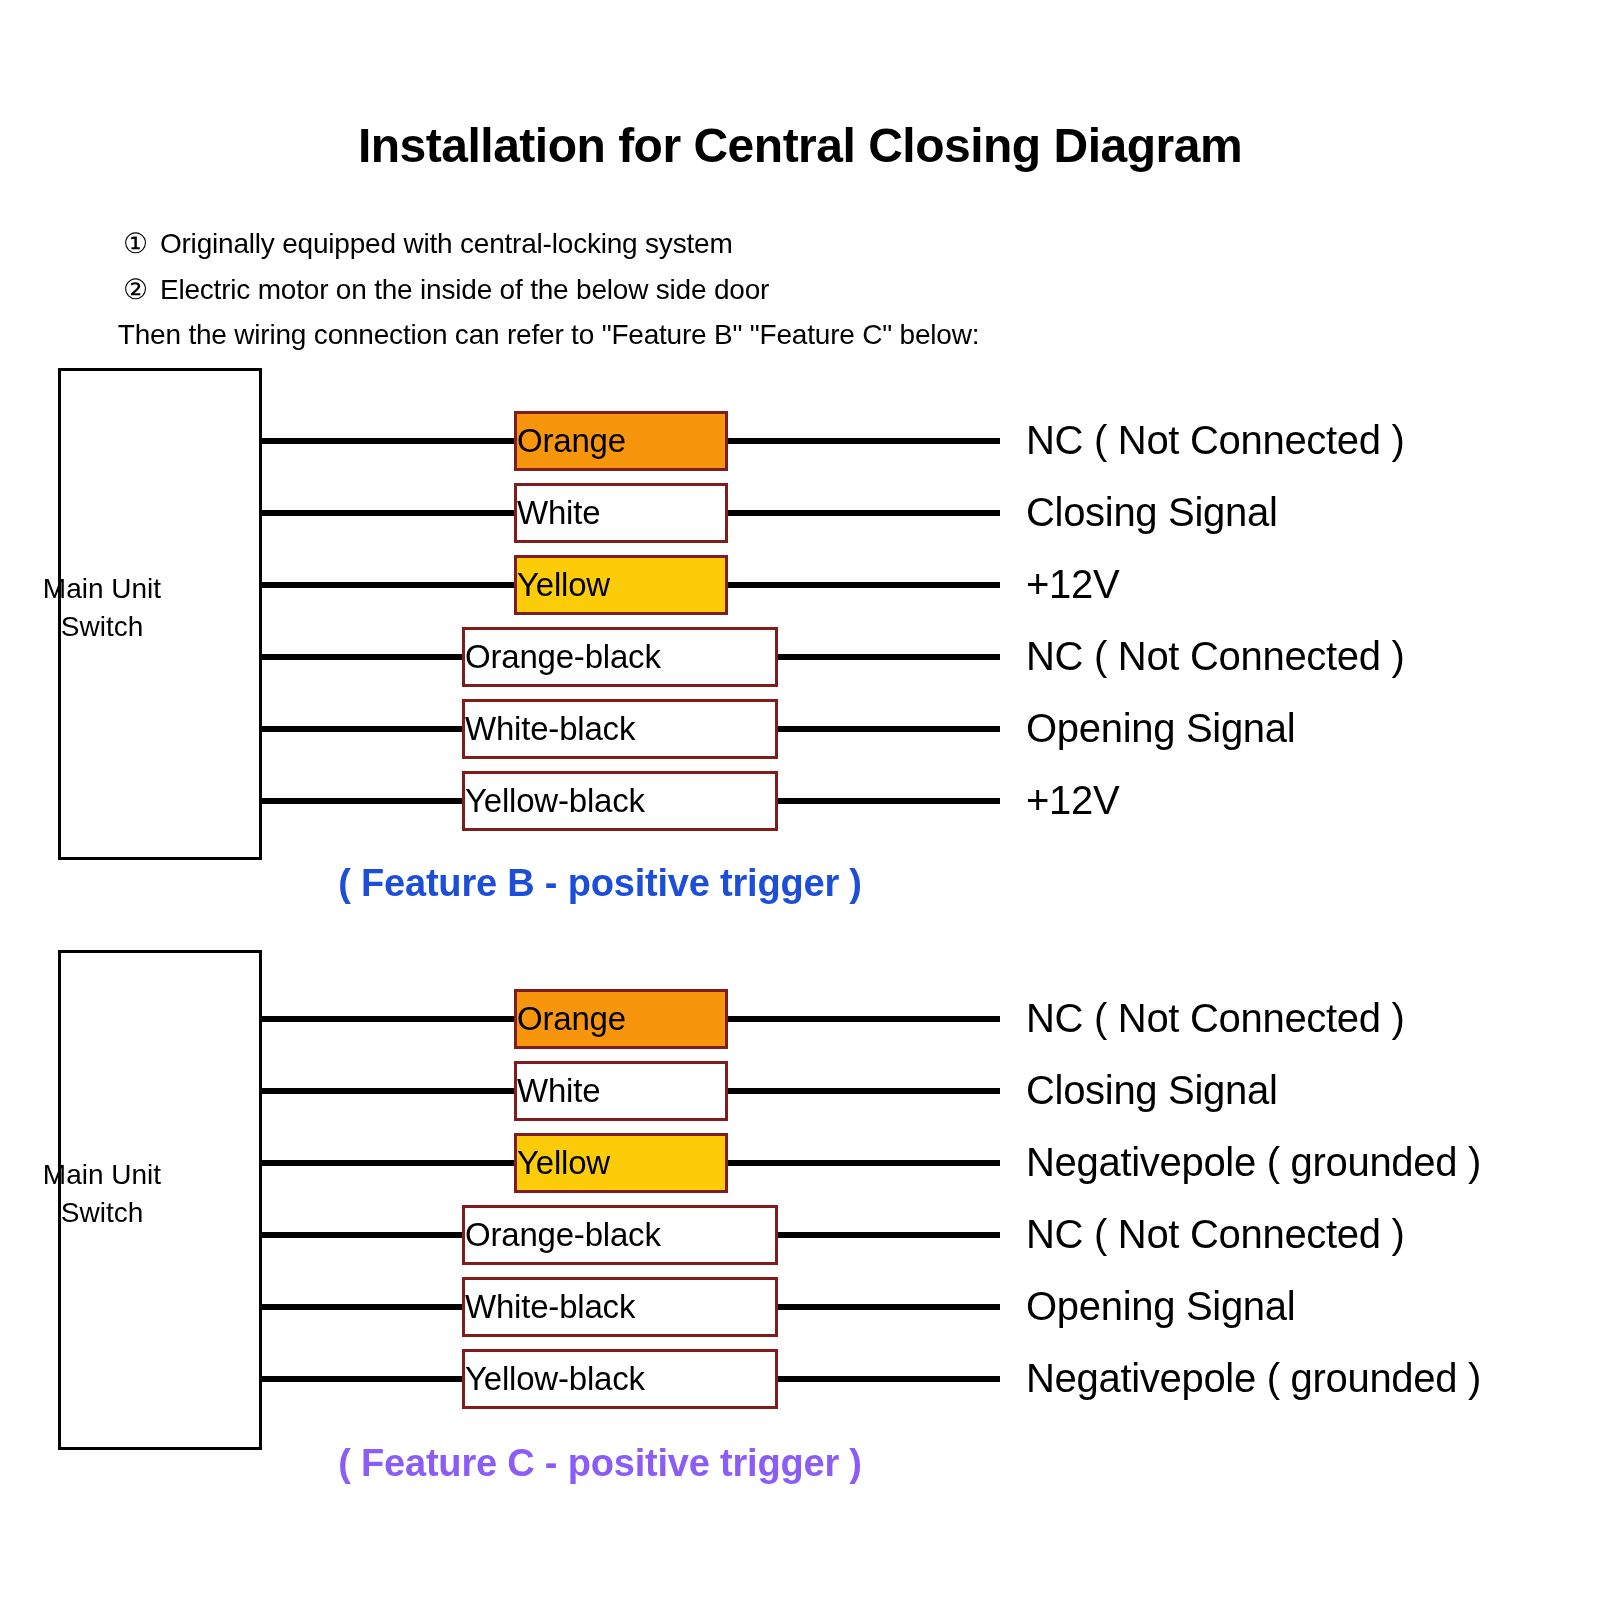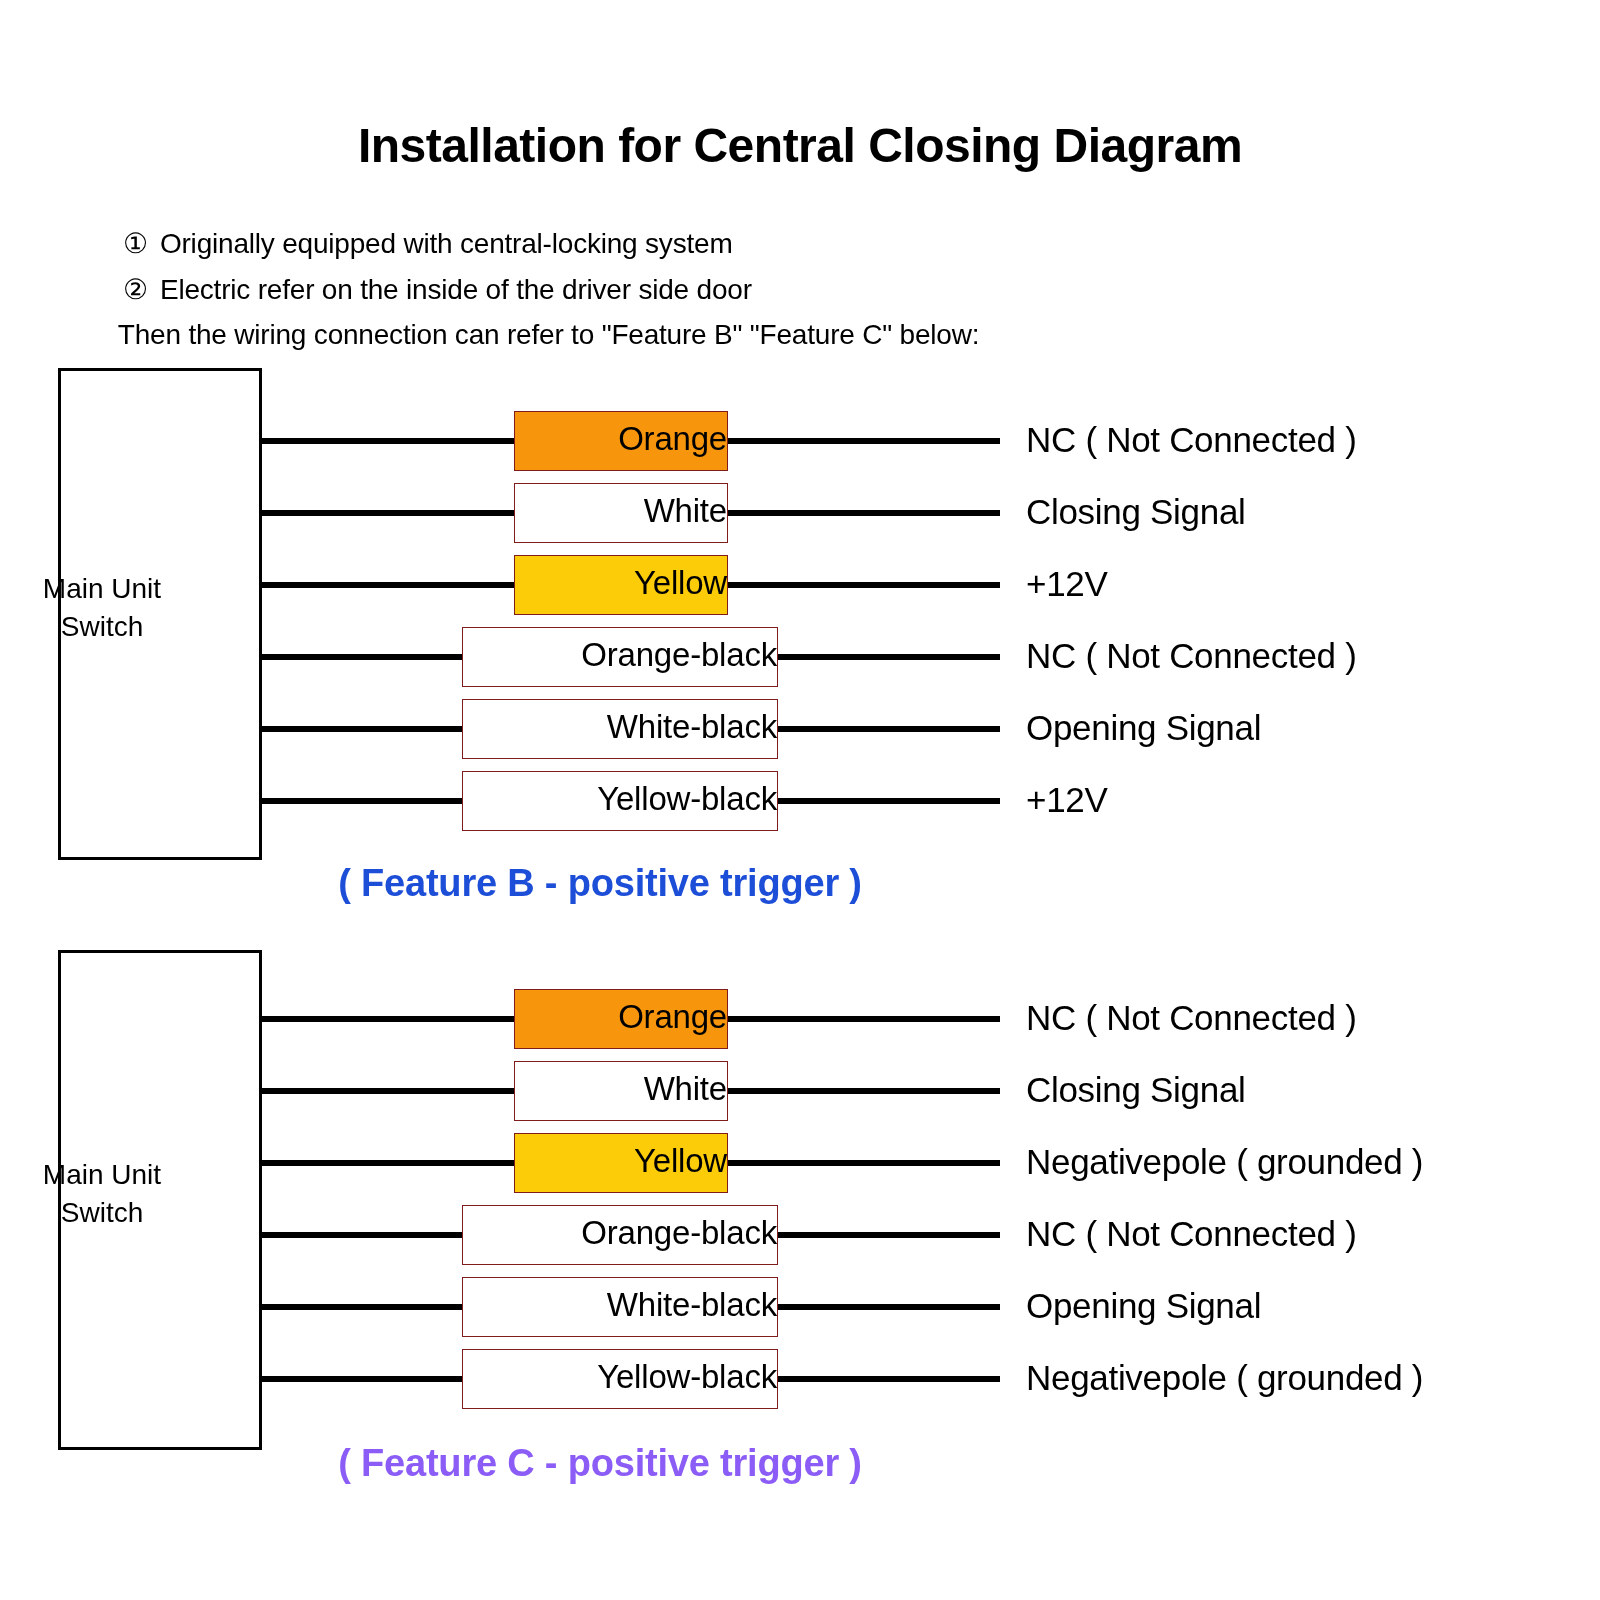--- a/index.html
+++ b/index.html
@@ -95,38 +95,38 @@
   .wire-line {
     position: absolute;
     left: 0;
     top: -3px;
     height: 6px;
     background: #000000;
   }
   .chip {
     position: absolute;
     box-sizing: border-box;
-    border: 1px solid #7f1d1d;
+    border: 3px solid #7f1d1d;
     background: #ffffff;
-    text-align: right;
+    text-align: left;
     font-size: 33px;
     line-height: 54px;
     height: 60px;
     top: -30px;
     white-space: nowrap;
     letter-spacing: -0.2px;
   }
   .chip.short { width: 214px; left: 252px; }
   .chip.long  { width: 316px; left: 200px; }
 
   .signal {
     position: absolute;
     left: 764px;
     top: -25px;
-    font-size: 35px;
+    font-size: 40px;
     line-height: 48px;
     white-space: nowrap;
     letter-spacing: -0.3px;
   }
 
   .caption {
     position: absolute;
     left: 0;
     width: 1200px;
     text-align: center;
@@ -141,21 +141,21 @@
 </head>
 <body>
 
 <div id="header">
   <div id="page-title">Installation for Central Closing Diagram</div>
 
   <div class="note-line" id="note-1">
     <span class="circled">①</span><span> Originally equipped with central-locking system</span>
   </div>
   <div class="note-line" id="note-2">
-    <span class="circled">②</span><span> Electric refer on the inside of the driver side door</span>
+    <span class="circled">②</span><span> Electric motor on the inside of the below side door</span>
   </div>
   <div class="note-line" id="note-3">
     <span>Then the wiring connection can refer to "Feature B" "Feature C" below:</span>
   </div>
 </div>
 
 <div class="block" id="block-b">
   <div class="unit-box" id="unit-box-b"></div>
   <div class="unit-label" id="unit-label-b">Main Unit
 Switch</div>

